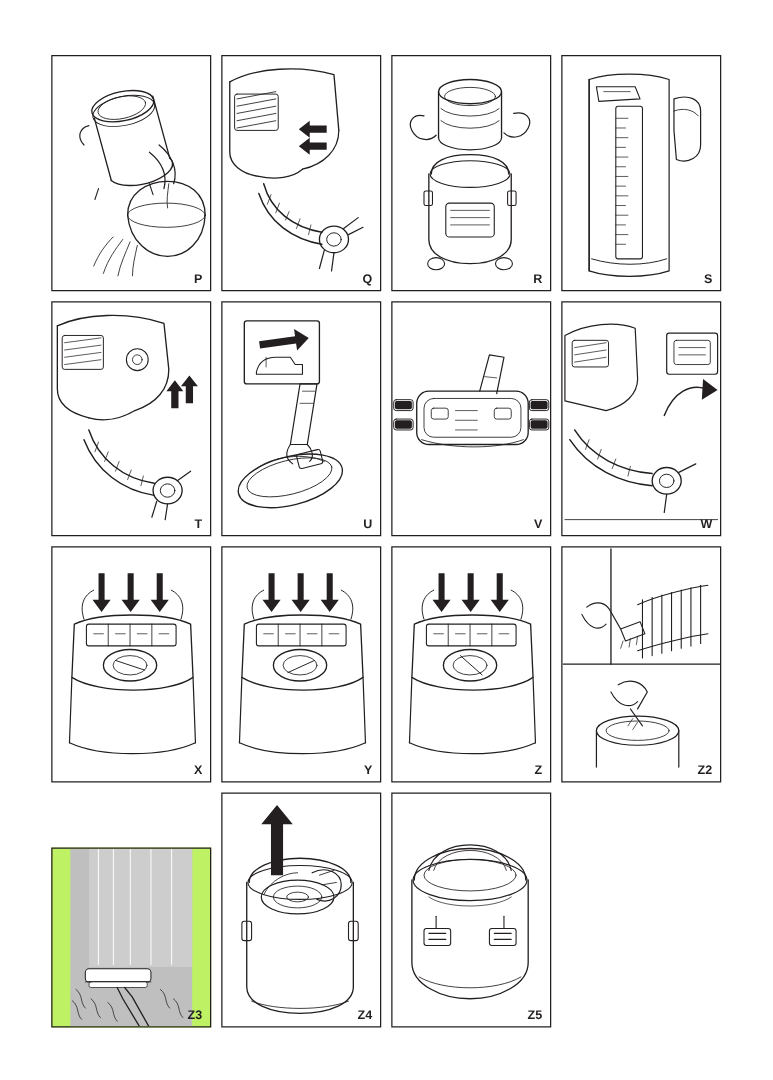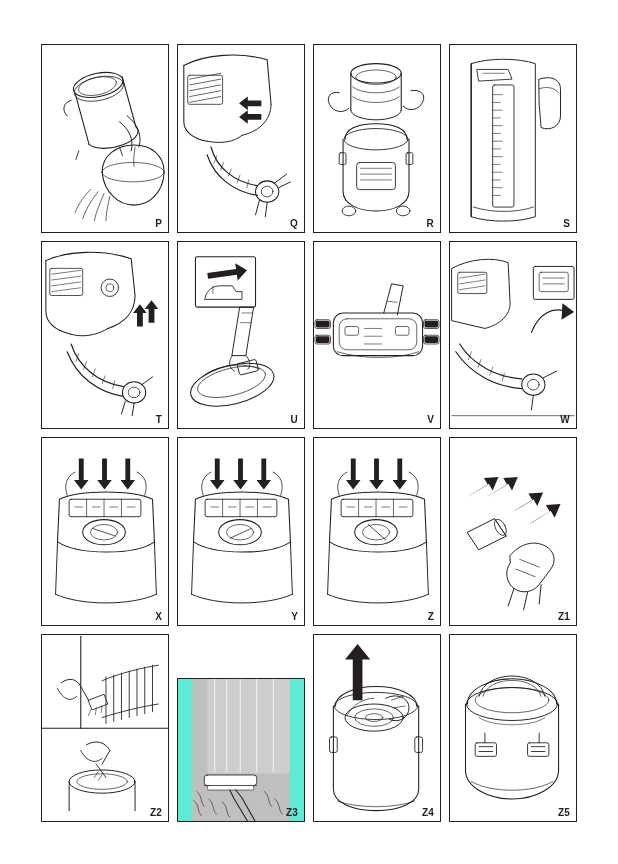--- a/index.html
+++ b/index.html
@@ -54,21 +54,21 @@
     top: 0;
     width: 100%;
     height: 100%;
   }
   .art svg {
     display: block;
     width: 100%;
     height: 100%;
   }
   
-  .cell.shaded { background: #5eead4; margin-top: 44px; }
+  .cell.shaded { background: #bef264; margin-top: 44px; }
 </style>
 </head>
 <body>
 
 <div class="page">
   <div class="grid">
 
     <div class="cell">
       <div class="art">
         <svg viewBox="0 0 130 190" preserveAspectRatio="xMidYMid meet">
@@ -486,47 +486,20 @@
             <path d="M116 106 L118 160" stroke-width="1"></path>
             <path d="M14 160 C40 172 92 172 118 160" stroke-width="1"></path>
             <path d="M26 58 C22 46 26 38 34 34" stroke-width="0.8"></path>
             <path d="M106 58 C110 46 106 38 98 34" stroke-width="0.8"></path>
           </g>
         </svg>
       </div>
       <span class="label">Z</span>
     </div>
 
-    <div class="cell">
-      <div class="art">
-        <svg viewBox="0 0 130 190" preserveAspectRatio="xMidYMid meet">
-          <g fill="none" stroke="#231f20" stroke-width="1.1" stroke-linejoin="round" stroke-linecap="round">
-
-            <g fill="#231f20" stroke="none">
-              <path d="M20 58 l20 -12 l4 7 l6 -14 l-15 1 l4 7 l-20 12 z"></path>
-              <path d="M40 58 l20 -12 l4 7 l6 -14 l-15 1 l4 7 l-20 12 z"></path>
-              <path d="M66 74 l20 -12 l4 7 l6 -14 l-15 1 l4 7 l-20 12 z"></path>
-              <path d="M84 86 l20 -12 l4 7 l6 -14 l-15 1 l4 7 l-20 12 z"></path>
-            </g>
-
-            <path d="M18 96 L46 82 L58 100 L30 114 Z" stroke-width="1"></path>
-            <path d="M46 82 L58 100" stroke-width="0.8"></path>
-            <ellipse cx="52" cy="91" rx="5" ry="9" transform="rotate(-28 52 91)" stroke-width="0.8"></ellipse>
-
-            <path d="M62 120 C72 108 86 104 98 110 C108 115 110 126 104 134 L92 150 C86 158 74 160 66 154 C58 148 56 136 62 128 Z" stroke-width="1"></path>
-            <path d="M72 124 L92 132" stroke-width="0.7"></path>
-            <path d="M68 134 L88 142" stroke-width="0.7"></path>
-            <path d="M66 154 L60 172" stroke-width="1"></path>
-            <path d="M80 158 L76 176" stroke-width="1"></path>
-            <path d="M94 150 L92 170" stroke-width="1"></path>
-          </g>
-        </svg>
-      </div>
-      <span class="label">Z1</span>
-    </div>
 
     <div class="cell">
       <div class="art">
         <svg viewBox="0 0 130 190" preserveAspectRatio="xMidYMid meet">
           <g fill="none" stroke="#231f20" stroke-width="1" stroke-linejoin="round" stroke-linecap="round">
 
             <path d="M0 95 L130 95" stroke-width="1.1"></path>
             <path d="M40 0 L40 95" stroke-width="1.1"></path>
 
             <g stroke-width="0.9">

